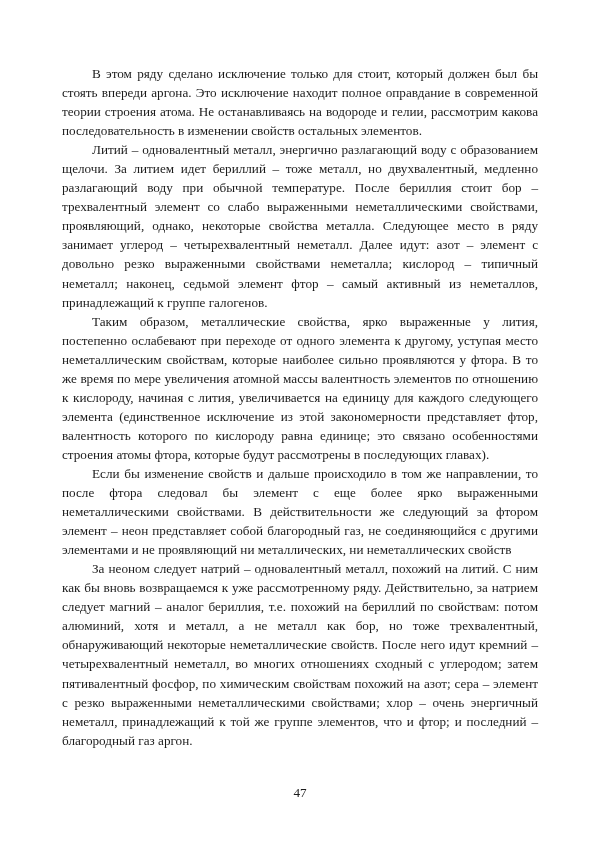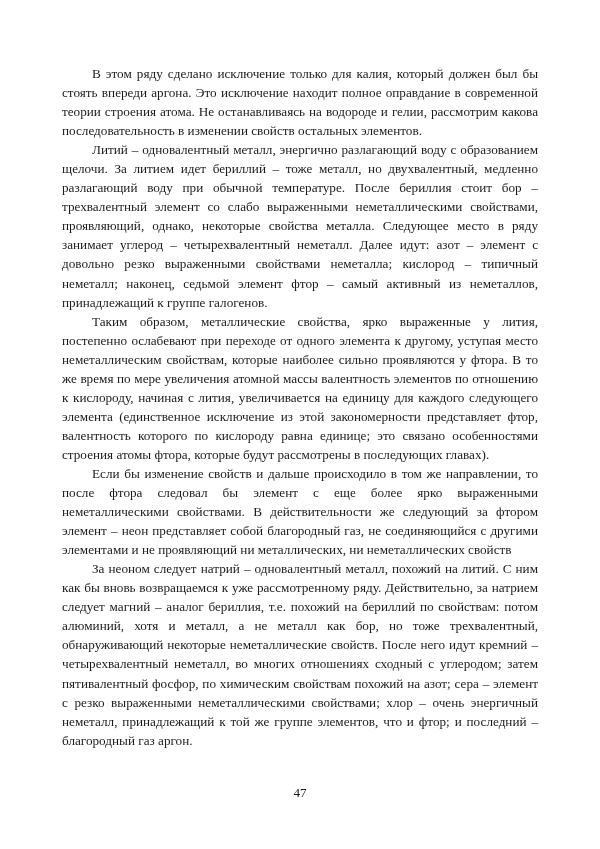--- a/index.html
+++ b/index.html
@@ -53,21 +53,21 @@
     line-height: 19px;
     color: #1b1b1b;
   }
 </style>
 </head>
 <body>
 
 <div class="page">
 
   <div class="text-block">
-    <p class="para">В этом ряду сделано исключение только для калия, который должен был бы стоять впереди аргона. Это исключение находит полное оправдание в современной теории строения атома. Не останавливаясь на водороде и гелии, рассмотрим какова последовательность в изменении свойств остальных элементов.</p>
+    <p class="para">В этом ряду сделано исключение только для стоит, который должен был бы стоять впереди аргона. Это исключение находит полное оправдание в современной теории строения атома. Не останавливаясь на водороде и гелии, рассмотрим какова последовательность в изменении свойств остальных элементов.</p>
     <p class="para">Литий – одновалентный металл, энергично разлагающий воду с образованием щелочи. За литием идет бериллий – тоже металл, но двухвалентный, медленно разлагающий воду при обычной температуре. После бериллия стоит бор – трехвалентный элемент со слабо выраженными неметаллическими свойствами, проявляющий, однако, некоторые свойства металла. Следующее место в ряду занимает углерод – четырехвалентный неметалл. Далее идут: азот – элемент с довольно резко выраженными свойствами неметалла; кислород – типичный неметалл; наконец, седьмой элемент фтор – самый активный из неметаллов, принадлежащий к группе галогенов.</p>
     <p class="para">Таким образом, металлические свойства, ярко выраженные у лития, постепенно ослабевают при переходе от одного элемента к другому, уступая место неметаллическим свойствам, которые наиболее сильно проявляются у фтора. В то же время по мере увеличения атомной массы валентность элементов по отношению к кислороду, начиная с лития, увеличивается на единицу для каждого следующего элемента (единственное исключение из этой закономерности представляет фтор, валентность которого по кислороду равна единице; это связано особенностями строения атомы фтора, которые будут рассмотрены в последующих главах).</p>
     <p class="para">Если бы изменение свойств и дальше происходило в том же направлении, то после фтора следовал бы элемент с еще более ярко выраженными неметаллическими свойствами. В действительности же следующий за фтором элемент – неон представляет собой благородный газ, не соединяющийся с другими элементами и не проявляющий ни металлических, ни неметаллических свойств</p>
     <p class="para">За неоном следует натрий – одновалентный металл, похожий на литий. С ним как бы вновь возвращаемся к уже рассмотренному ряду. Действительно, за натрием следует магний – аналог бериллия, т.е. похожий на бериллий по свойствам: потом алюминий, хотя и металл, а не металл как бор, но тоже трехвалентный, обнаруживающий некоторые неметаллические свойств. После него идут кремний – четырехвалентный неметалл, во многих отношениях сходный с углеродом; затем  пятивалентный фосфор, по химическим свойствам похожий на азот; сера – элемент с резко выраженными неметаллическими свойствами; хлор – очень энергичный неметалл, принадлежащий к той же группе элементов, что и фтор; и последний – благородный газ аргон.</p>
   </div>
 
   <div class="page-number">47</div>
 
 </div>
 

